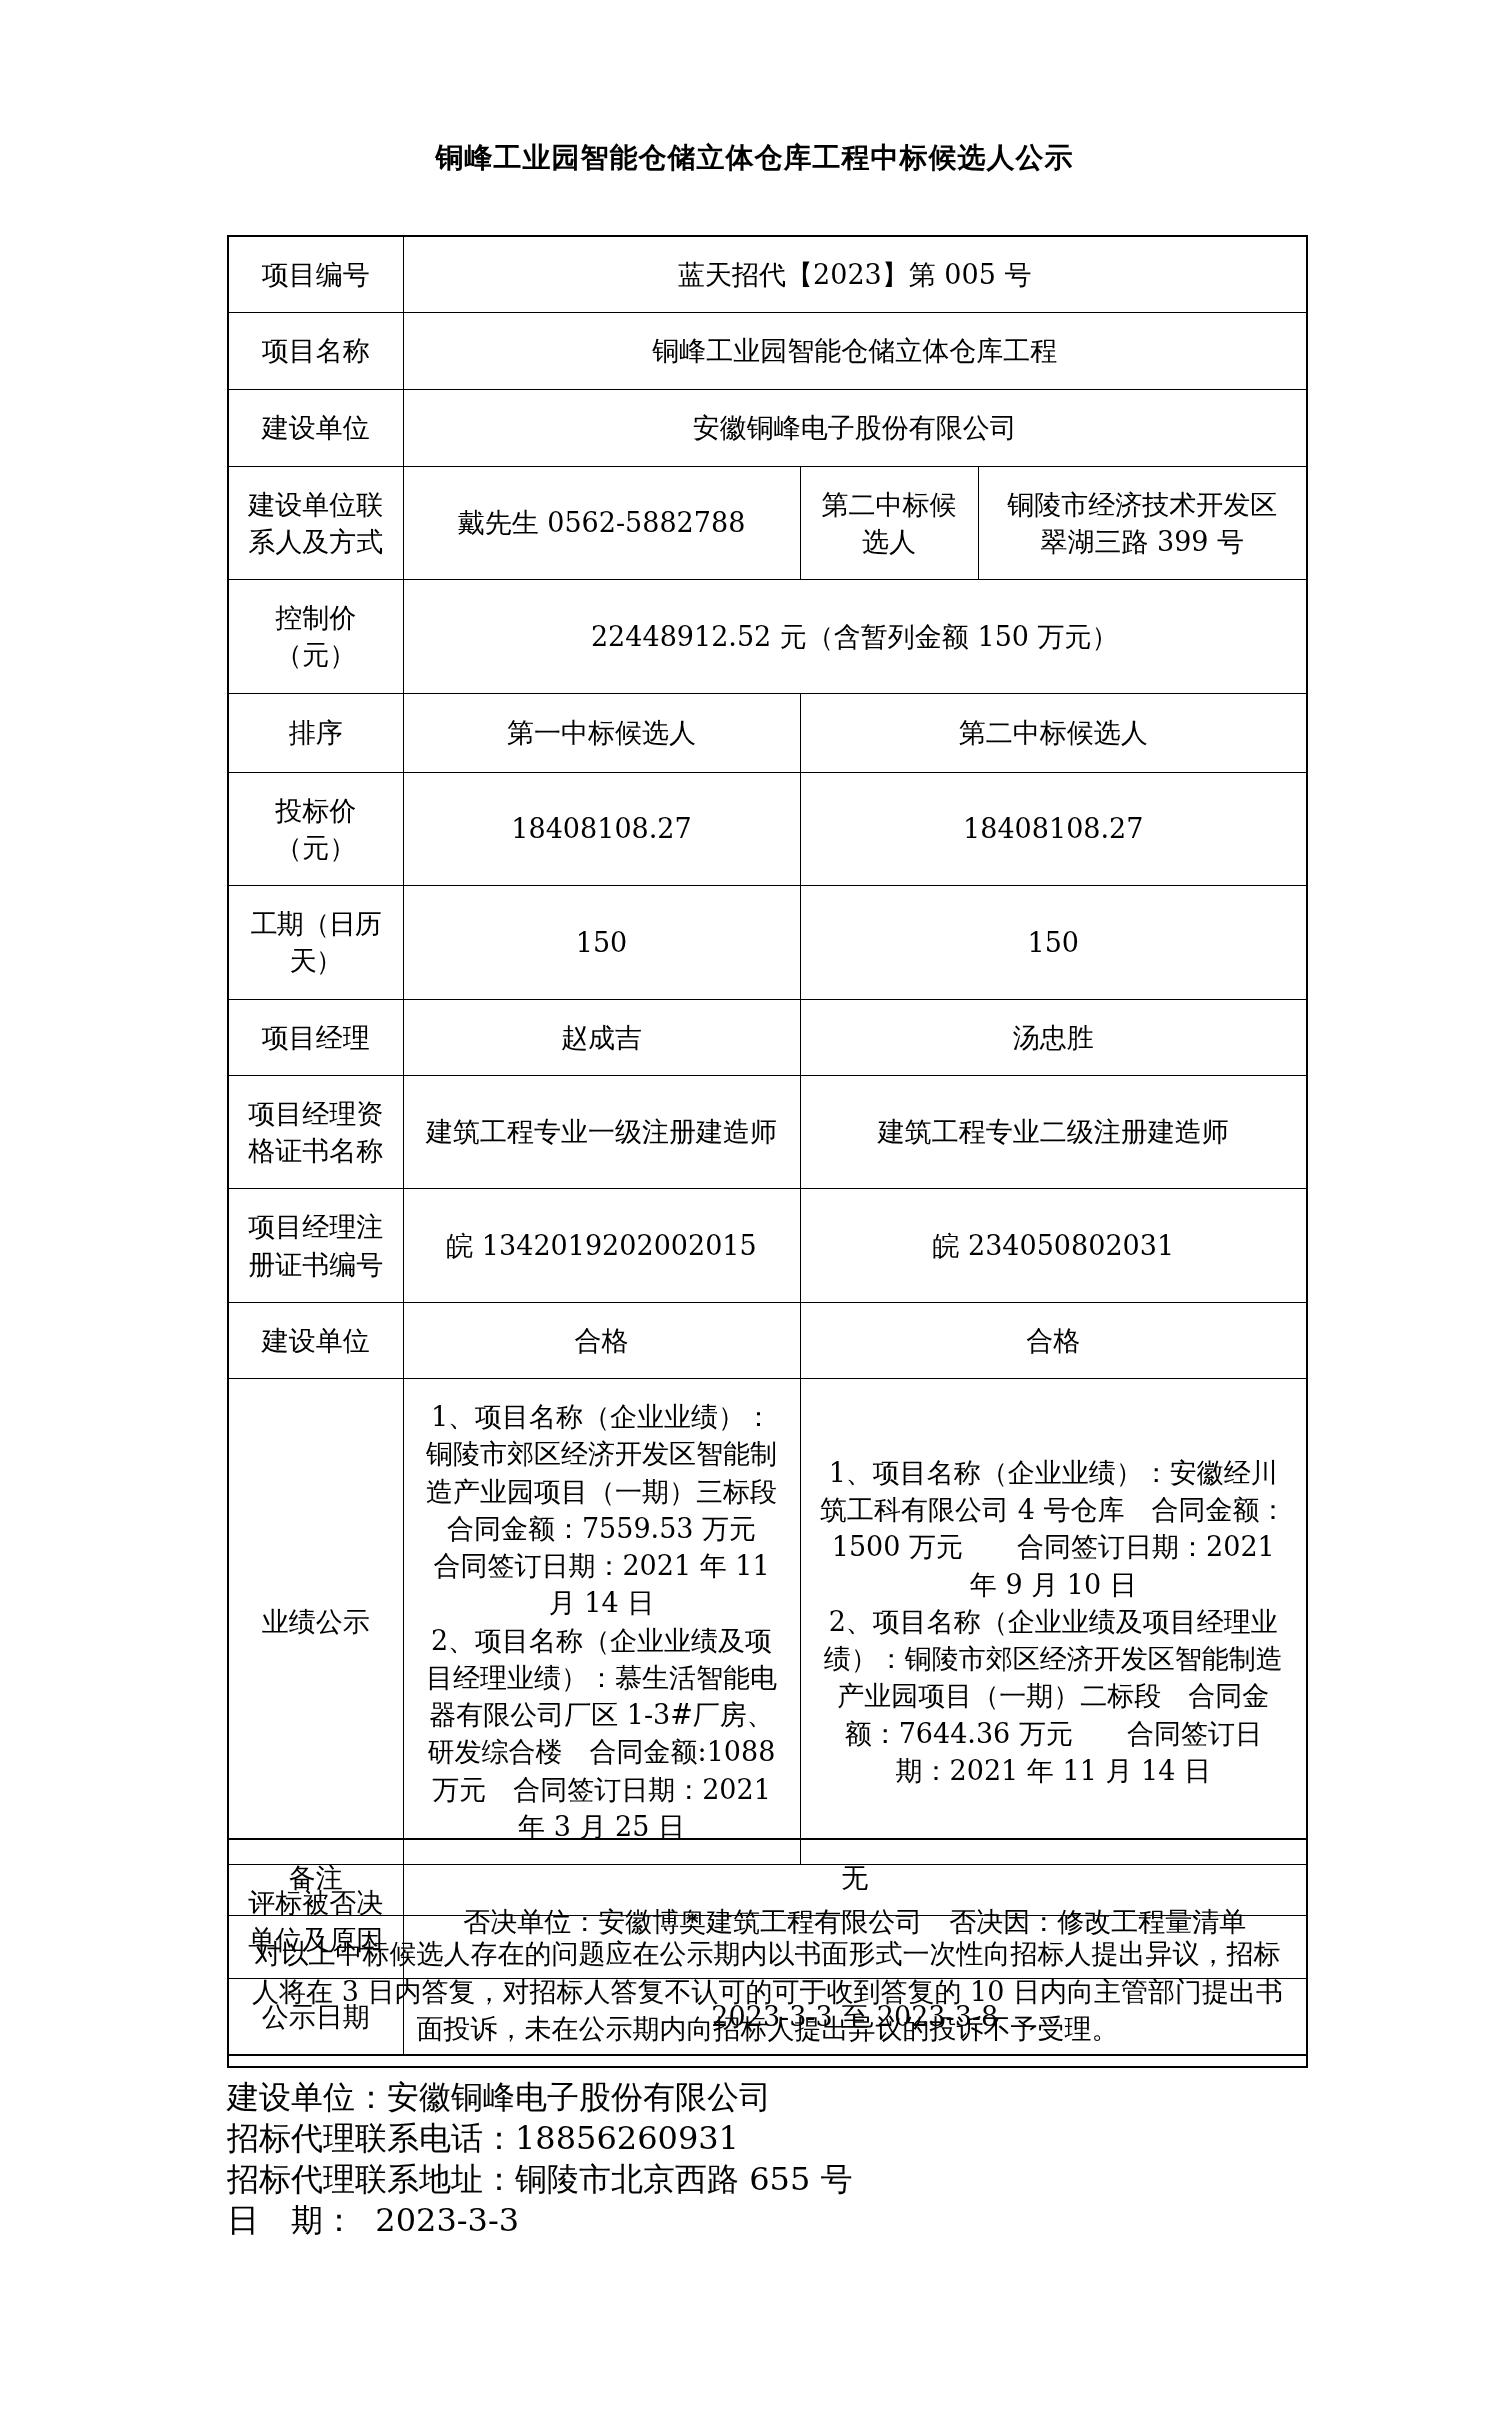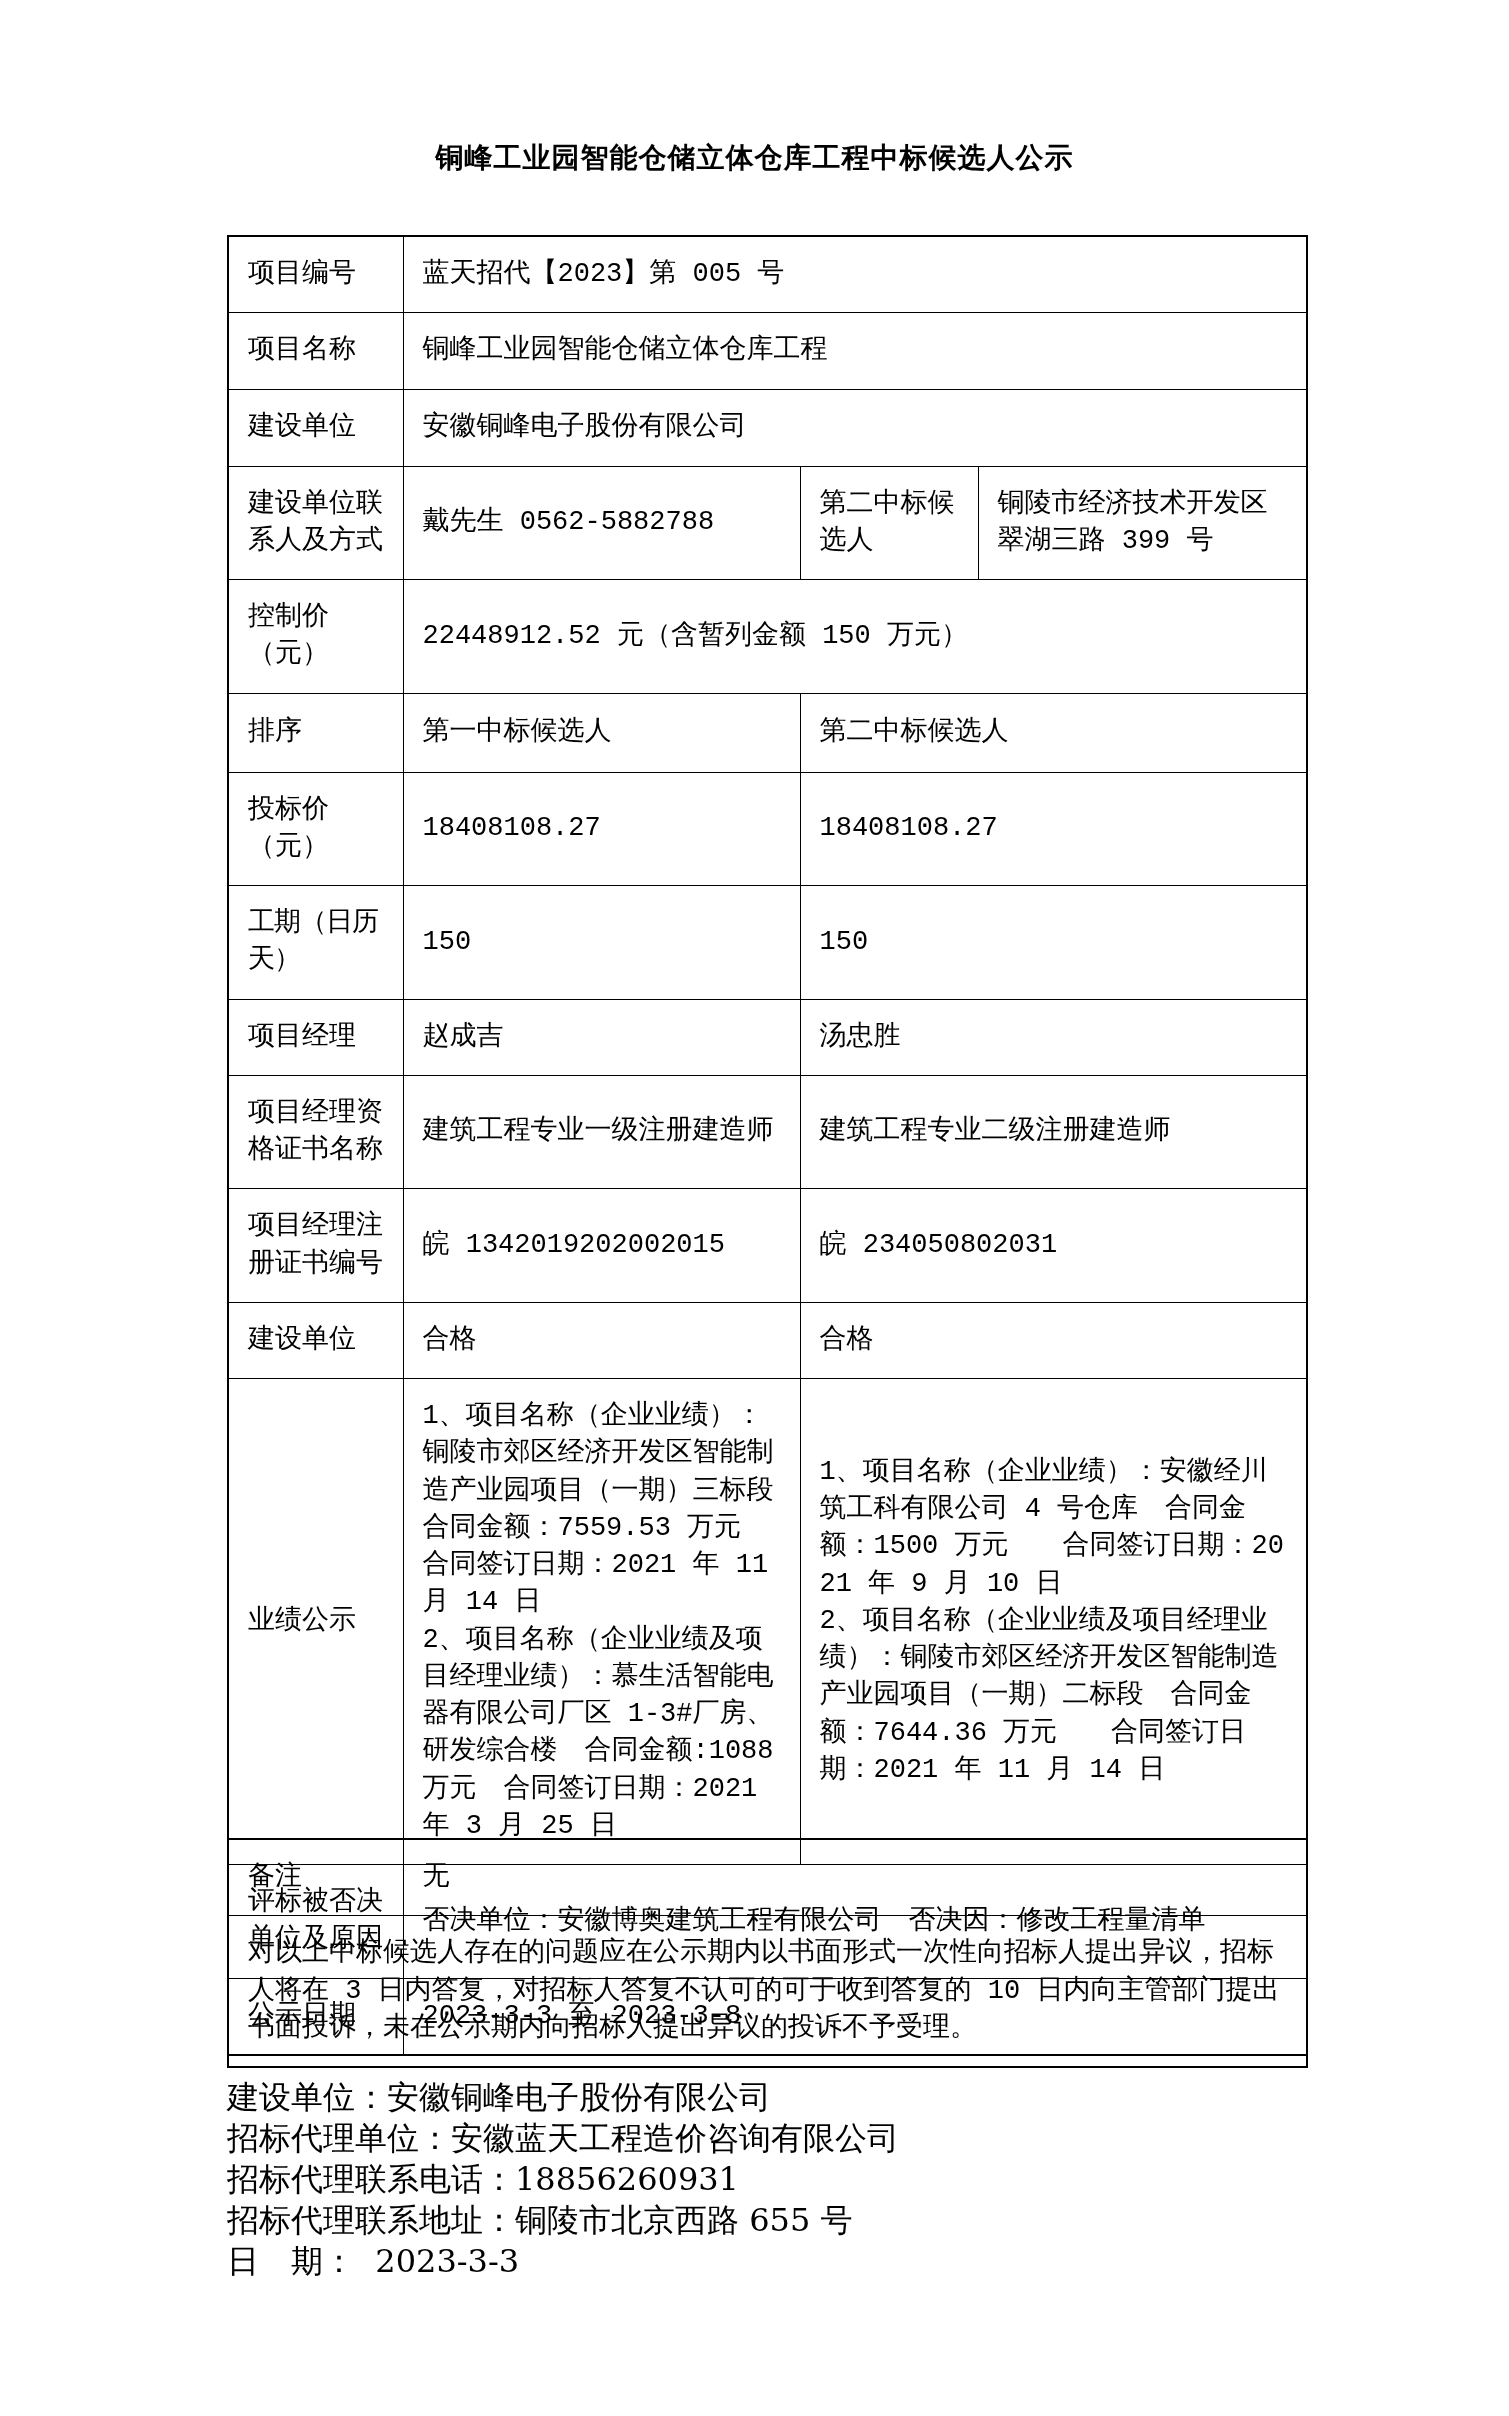--- a/index.html
+++ b/index.html
@@ -24,26 +24,25 @@
     left:227px;
     width:1079px;
     border:2.9px solid #000;
   }
   table.grid.main { top:235px; }
   table.grid.remark { top:1838px; }
   table.grid td {
     border:1.9px solid #000;
     font-size:27px;
     line-height:1.38;
-    text-align:left;
+    text-align:center;
     vertical-align:middle;
     padding:19px;
     overflow:hidden;
     white-space:pre-line;
-    font-family:Liberation Mono, monospace;
   }
   td.lab { }
   td.lab-tight { font-size:25px; letter-spacing:-1px; white-space:nowrap; }
   td.left { text-align:left; padding-left:7.6px; }
   td.perf {
     text-align:left;
     vertical-align:top;
     font-size:26px;
     line-height:40px;
     white-space:pre-wrap;
@@ -167,18 +166,17 @@
     <td>无</td>
   </tr>
   <tr style="height:122px">
     <td class="notice-cell" colspan="2">对以上中标候选人存在的问题应在公示期内以书面形式一次性向招标人提出异议，招标人将在 3 日内答复，对招标人答复不认可的可于收到答复的 10 日内向主管部门提出书面投诉，未在公示期内向招标人提出异议的投诉不予受理。</td>
   </tr>
 </tbody>
   </table>
 
 <div class="footer">
   <div>建设单位：安徽铜峰电子股份有限公司</div>
-  <div>招标代理单位：安徽蓝天工程造价咨询有限公司</div>
   <div>招标代理联系电话：18856260931</div>
   <div>招标代理联系地址：铜陵市北京西路 655 号</div>
   <div>日　期：  2023-3-3</div>
 </div>
 
 
 </body></html>

